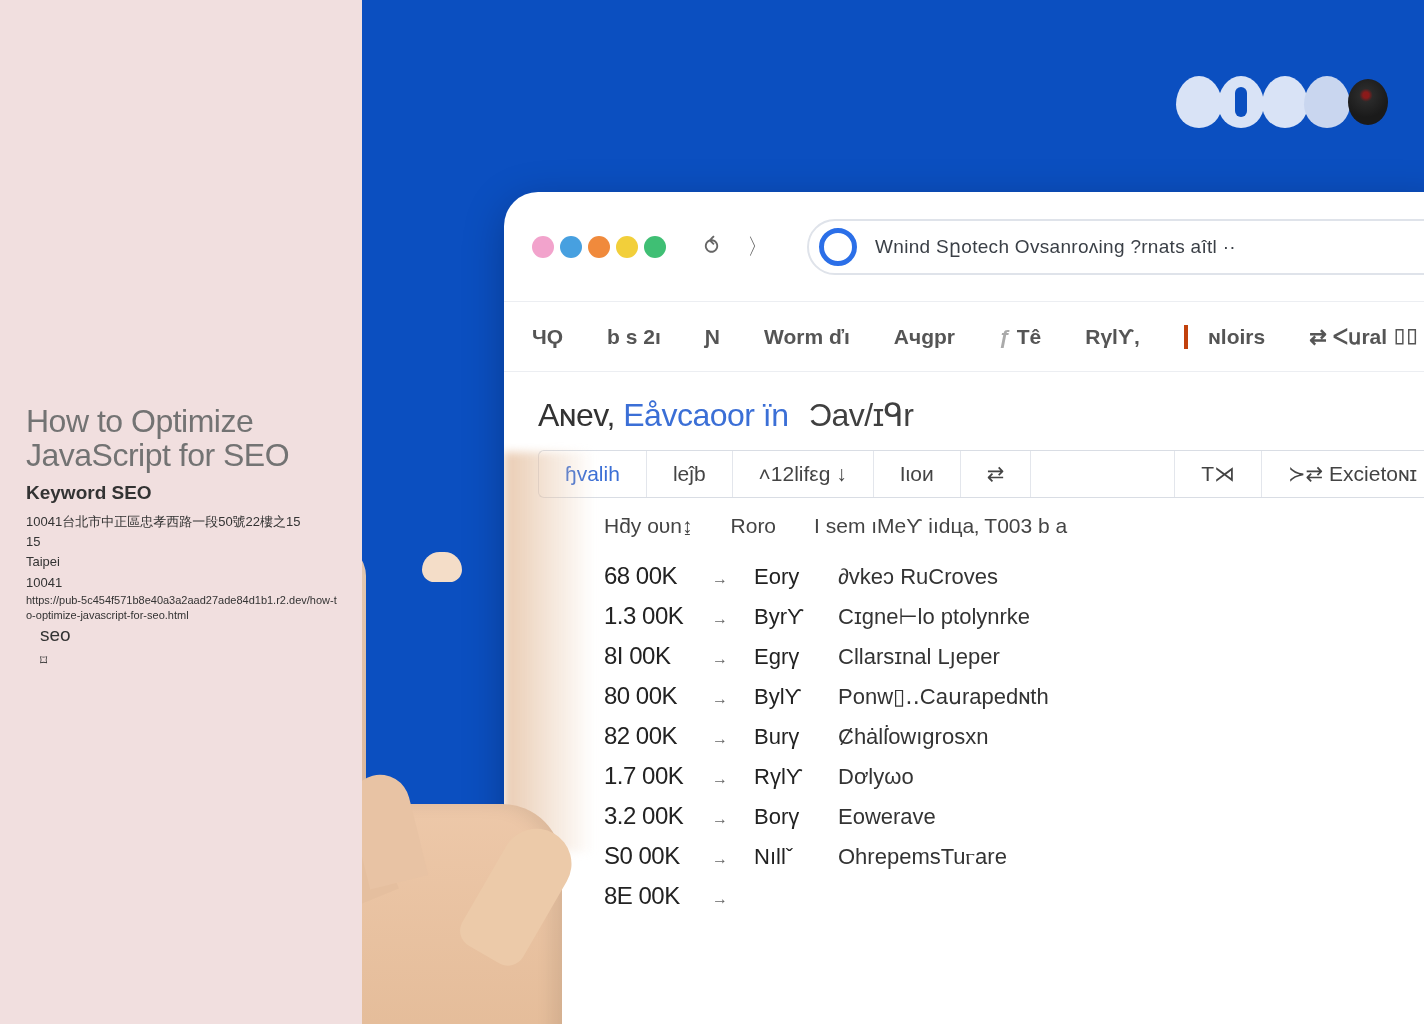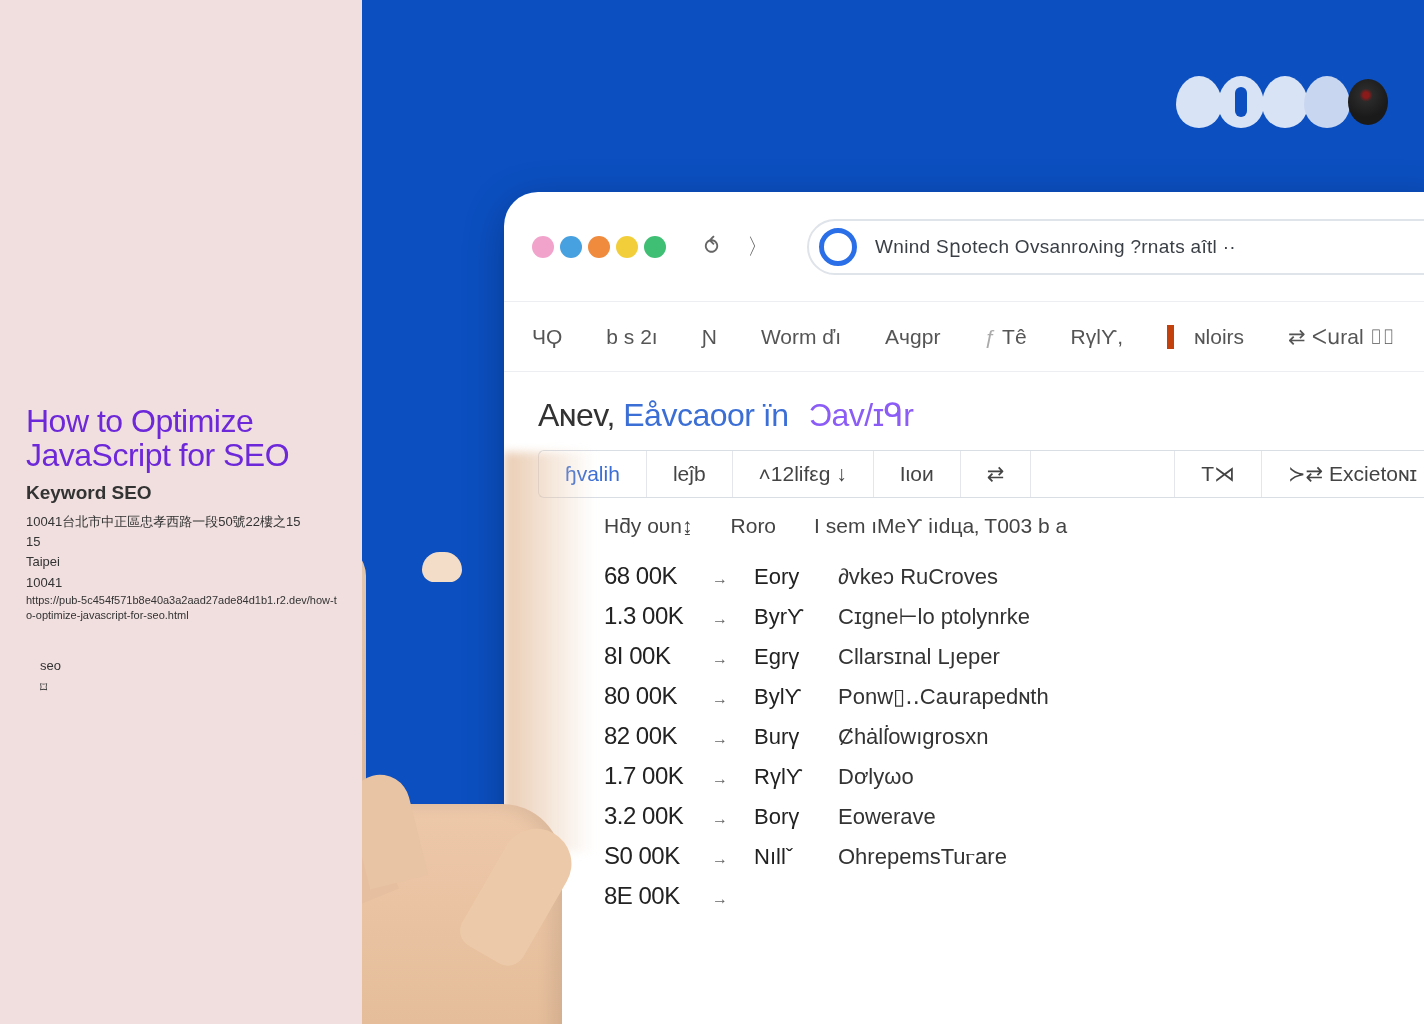--- a/index.html
+++ b/index.html
@@ -24,41 +24,40 @@
     padding: 405px 24px 0 26px;
     font-size: 13px;
     color: #333;
   }
   .left h1 {
     font-size: 32px;
     line-height: 1.05;
     font-weight: 400;
     letter-spacing: -0.5px;
     margin-bottom: 10px;
-    color: #6d28d9;
+    color: #737373;
   }
   .left .subhead {
     font-size: 19px;
     font-weight: 700;
     color: #333;
     margin-bottom: 8px;
   }
   .left .meta-line {
     font-size: 13px;
     line-height: 1.55;
     word-break: break-all;
   }
   .left .url {
     font-size: 11px;
     line-height: 1.4;
   }
   .left .seo-tag {
-    margin-top: 34px;
     margin-left: 14px;
-    font-size: 13px;
+    font-size: 19px;
   }
   .left .seo-icon {
     margin-top: 6px;
     margin-left: 14px;
     font-size: 14px;
   }
 
   
   .right {
     flex: 1;
@@ -165,31 +164,31 @@
     height: 70px;
     border-bottom: 1px solid #eceef2;
     display: flex;
     align-items: center;
     padding-left: 28px;
     gap: 44px;
     font-size: 21px;
     color: #555;
     white-space: nowrap;
   }
-  .tab-ic { display:inline-flex; align-items:flex-start; gap:6px; }
+  .tab-ic { display:inline-flex; align-items:flex-start; gap:6px;font-weight:bold; }
 
   
   .crumb {
     padding: 24px 0 16px 34px;
     font-size: 32px;
     letter-spacing: -0.5px;
     color: #333;
   }
   .crumb .blue { color: #3b6fd6; font-weight: 500; }
-  .crumb .gray { color: #8b5cf6; margin-left: 12px; }
+  .crumb .gray { color: #404040; margin-left: 12px; }
 
   
   .filterbar {
     margin: 0 0 0 34px;
     height: 48px;
     border: 1px solid #d9dde4;
     border-right: none;
     border-radius: 6px 0 0 6px;
     display: flex;
     align-items: stretch;
@@ -352,21 +351,21 @@
         <span class="tab-ic">
             <span>Aчgpr</span>
           </span>
         <span class="tab-ic">
             <span style="color:#aaa">ƒ </span>
             <span>Tê</span>
           </span>
         <span class="tab-ic">
             <span>Rγlϒ,</span>
           </span>
-        <span class="tab-ic" style="border-left:7px solid #c2410c;padding-left:20px">
+        <span class="tab-ic" style="border-left:4px solid #c2410c;padding-left:20px">
             <span>ɴloirs</span>
           </span>
         <span class="tab-ic">
             <span>⇄ </span>
             <span>ᐸսral</span>
             <span> ⌷⌷</span>
           </span>
       </div>
 
       <div class="crumb">

